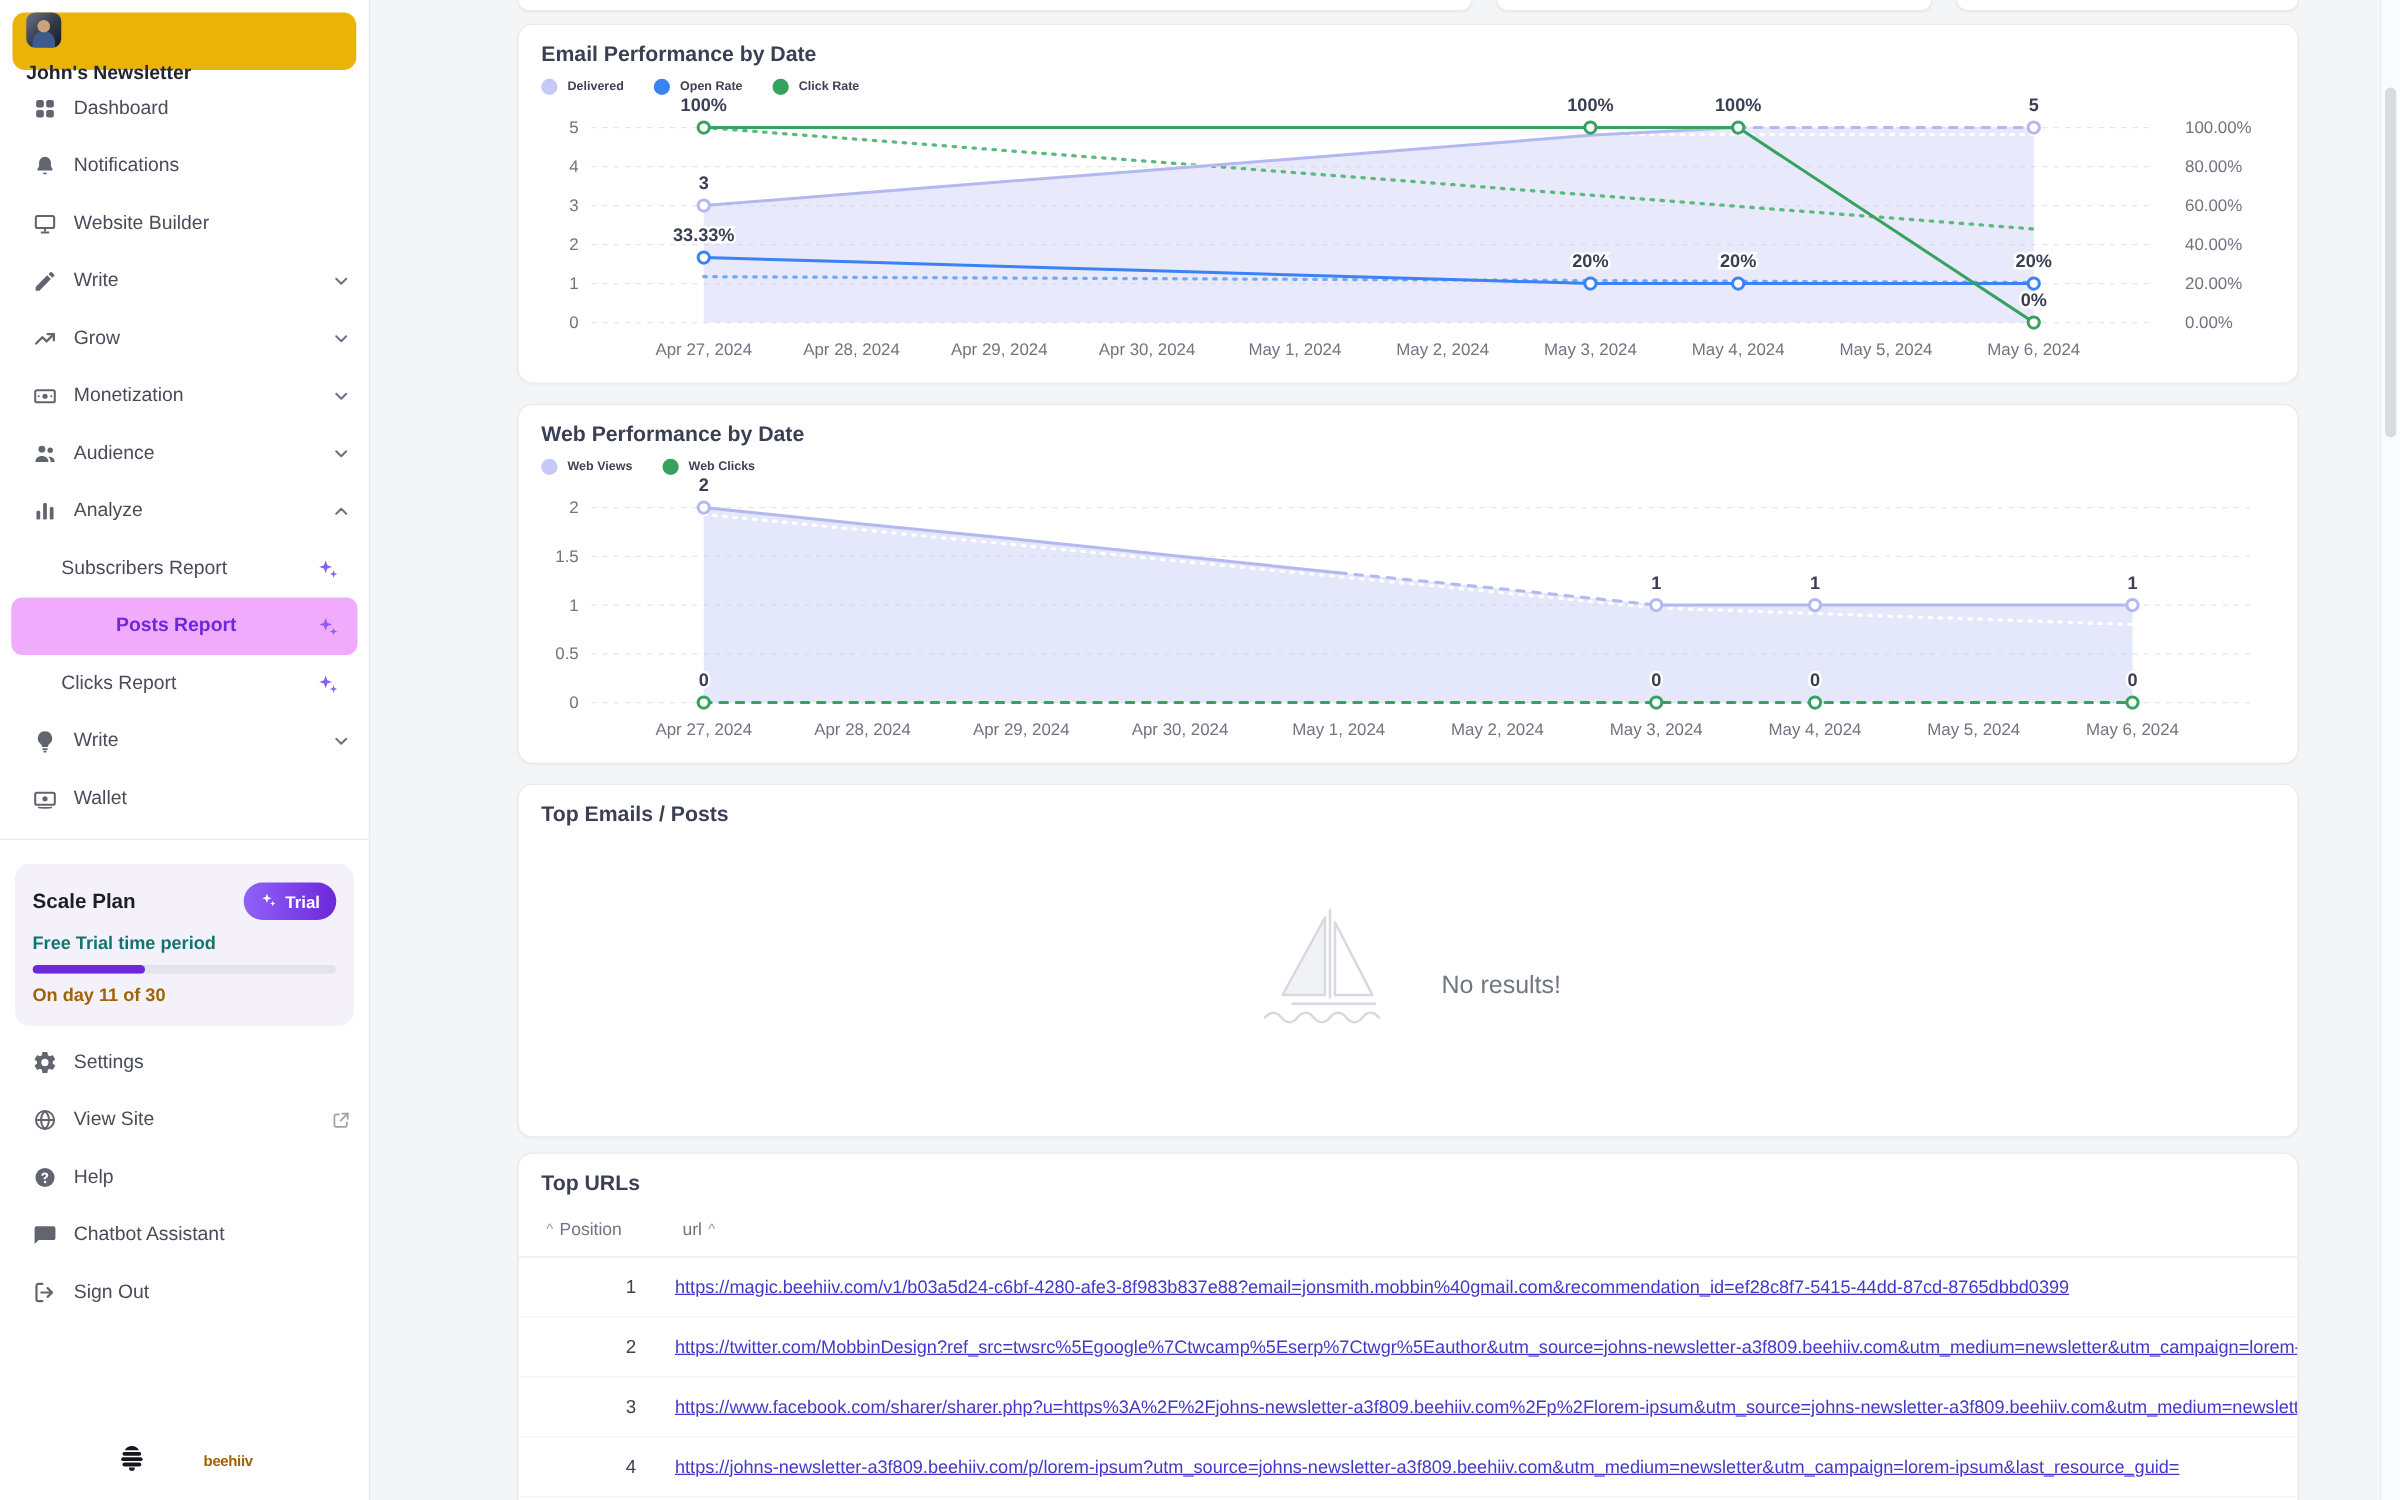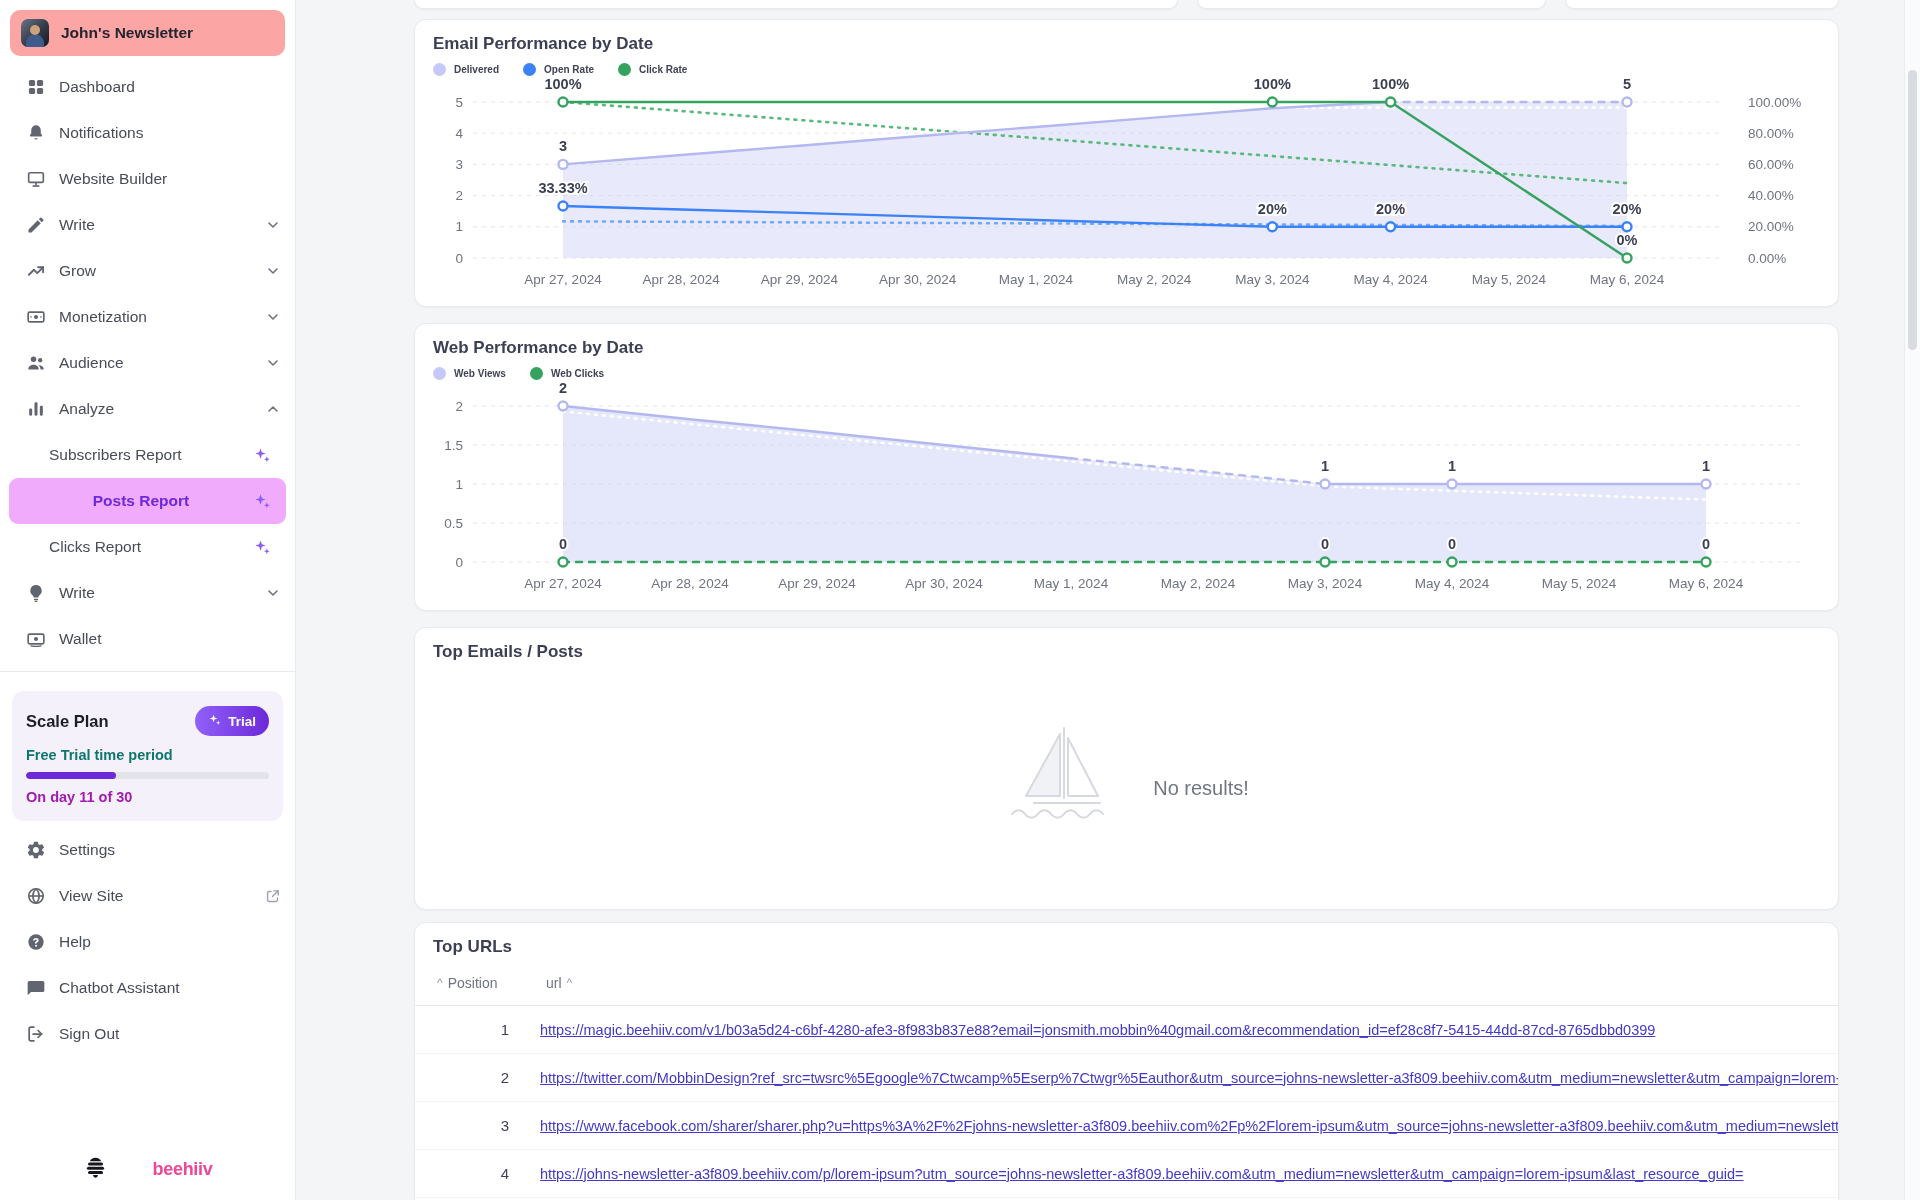--- a/index.html
+++ b/index.html
@@ -3,22 +3,22 @@
 <meta charset="utf-8">
 <style>
   html,body{margin:0;padding:0;}
   body{width:1920px;height:1200px;overflow:hidden;background:#f4f5f7;
        font-family:"Liberation Sans",sans-serif;color:#3f4254;}
   .app{display:flex;width:1920px;height:1200px;}
 
   
   aside{width:296px;min-width:296px;background:#ffffff;border-right:1px solid #e9eaee;
         display:flex;flex-direction:column;padding:10px 0 16px;box-sizing:border-box;height:1200px;}
-  .ws{margin:0 10px 8px;background:#fca5a5;border-radius:10px;height:46px;display:flex;
-      align-items:center;gap:12px;padding:0 11px;cursor:pointer;}
+  .ws{margin:0 10px 8px;background:#eab308;border-radius:10px;height:46px;display:flex;
+      gap:12px;padding:0 11px;cursor:pointer;flex-direction:column;}
   .avatar{width:28px;height:28px;border-radius:7px;flex:none;position:relative;overflow:hidden;
           background:linear-gradient(135deg,#6a7487 0%,#333a47 55%,#15181f 100%);}
   .avatar::after{content:"";position:absolute;left:9px;top:6px;width:10px;height:10px;border-radius:50%;background:#c9a27e;}
   .avatar::before{content:"";position:absolute;left:5px;top:15px;width:18px;height:13px;border-radius:9px 9px 0 0;background:#3e5websafe;} 
   .avatar::before{content:"";position:absolute;left:5px;top:15px;width:18px;height:13px;border-radius:9px 9px 0 0;background:#3e5b8c;}
   .ws-name{font-size:15.5px;font-weight:700;color:#23262f;}
   .nav-item{height:46px;display:flex;align-items:center;gap:13px;padding:0 14px 0 26px;cursor:pointer;}
   .nav-item .ic{width:20px;height:20px;color:#61656f;flex:none;display:flex;}
   .nav-item .ic svg{width:20px;height:20px;}
   .nav-item .lbl{font-size:15.5px;font-weight:500;color:#484c58;flex:1;}
@@ -33,24 +33,24 @@
   .sb-divider{height:1px;background:#e9eaee;margin:9px 0;}
   .plan{margin:10px 12px 6px;background:#f4f1fa;border-radius:12px;padding:15px 14px 16px;}
   .plan-head{display:flex;align-items:center;justify-content:space-between;}
   .plan-title{font-size:16.5px;font-weight:700;color:#1c1f27;}
   .badge{display:flex;align-items:center;gap:6px;background:linear-gradient(90deg,#9061f9,#6d28d9);
          color:#fff;font-size:13.5px;font-weight:600;height:30px;padding:0 13px;border-radius:16px;cursor:pointer;}
   .badge svg{width:14px;height:14px;}
   .plan-sub{margin-top:11px;font-size:14.5px;font-weight:600;color:#0f766e;}
   .track{margin-top:9px;height:7px;border-radius:4px;background:#e3e3ea;overflow:hidden;}
   .fill{height:100%;border-radius:4px;background:#6d28d9;}
-  .plan-day{margin-top:10px;font-size:14.5px;font-weight:600;color:#a21caf;}
+  .plan-day{margin-top:10px;font-size:14.5px;font-weight:600;color:#a16207;}
   .trail-ic{width:17px;height:17px;color:#9ca3af;display:flex;margin-left:2px;}
   .brand{margin-top:auto;display:flex;align-items:center;gap:9px;justify-content:center;padding-top:10px;}
-  .brand-text{font-size:18px;font-weight:800;color:#ec4899;letter-spacing:-0.3px;margin-left:36px;}
+  .brand-text{font-size:12px;font-weight:800;color:#a16207;letter-spacing:-0.3px;margin-left:36px;}
 
   
   main{flex:1;padding-left:118px;box-sizing:border-box;overflow:hidden;}
   .col{width:1425px;display:flex;flex-direction:column;}
   .stubs{display:flex;gap:19px;height:9px;margin-bottom:10px;}
   .stub{background:#fff;border:1px solid #e9eaee;border-top:none;border-radius:0 0 12px 12px;
         box-shadow:0 1px 2px rgba(16,24,40,.05);box-sizing:border-box;}
   .card{background:#fff;border:1px solid #e9eaee;border-radius:12px;box-shadow:0 1px 2px rgba(16,24,40,.04);box-sizing:border-box;}
   .chart-card{padding:14px 18px 6px;margin-bottom:16px;}
   .card-title{font-size:17px;font-weight:700;color:#3b3f54;}

